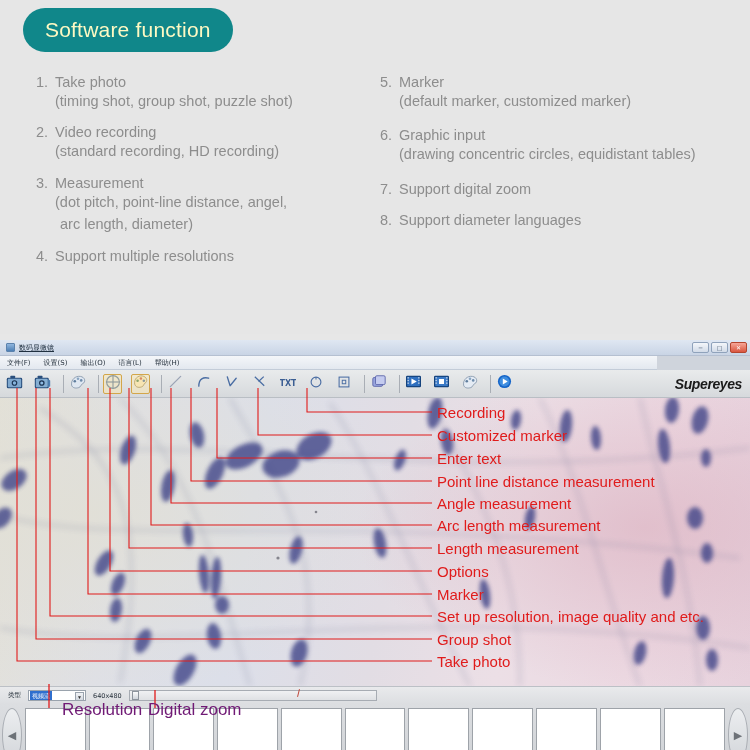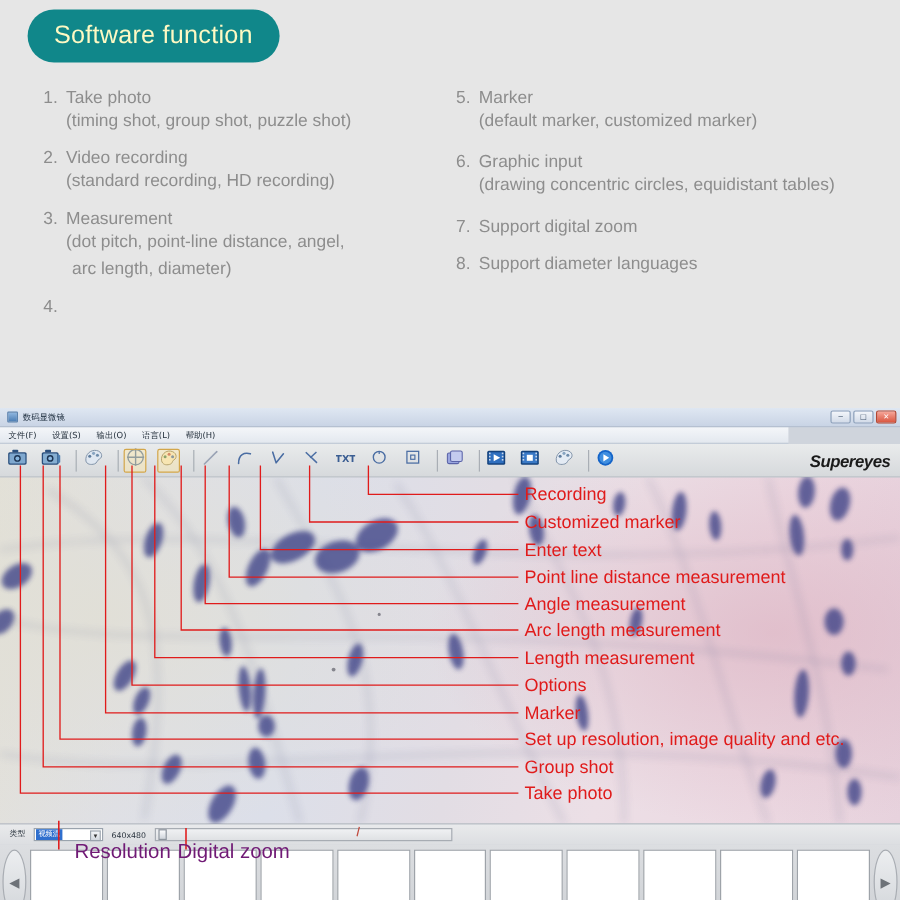--- a/index.html
+++ b/index.html
@@ -69,20 +69,21 @@
     display: flex; align-items: center;
   }
   #app-icon {
     width: 9px; height: 9px; margin-left: 6px; margin-right: 4px;
     background: linear-gradient(#8fb6df,#4d7fb5);
     border: 1px solid #5b82ad; border-radius: 1px;
   }
   #app-title-text {
     font-size: 7px; color: #203040; white-space: nowrap;
     font-family: "DejaVu Sans", sans-serif;
+    text-decoration: underline;
   }
   #win-buttons {
     position: absolute; right: 3px; top: 2px; display: flex; gap: 2px;
   }
   .win-btn {
     width: 17px; height: 11px; border: 1px solid #8fa2bb;
     border-radius: 2px;
     background: linear-gradient(#f3f6fa,#d2dbe8);
     font-size: 6px; color: #40536b;
     display: flex; align-items: center; justify-content: center;
@@ -261,20 +262,21 @@
               <span class="feat-title">Measurement</span>
             </div>
             <div class="feat-sub">
               <span class="ln">(dot pitch, point-line distance, angel,</span>
               <span class="ln indent">arc length, diameter)</span>
             </div>
           </div>
           <div class="feat-item">
             <div class="feat-row">
               <span class="feat-num">4.</span>
+              <span class="feat-title">Support multiple resolutions</span>
             </div>
           </div>
         </div>
       <div class="feat-col right" id="col-right">
           <div class="feat-item">
             <div class="feat-row">
               <span class="feat-num">5.</span>
               <span class="feat-title">Marker</span>
             </div>
             <div class="feat-sub">

